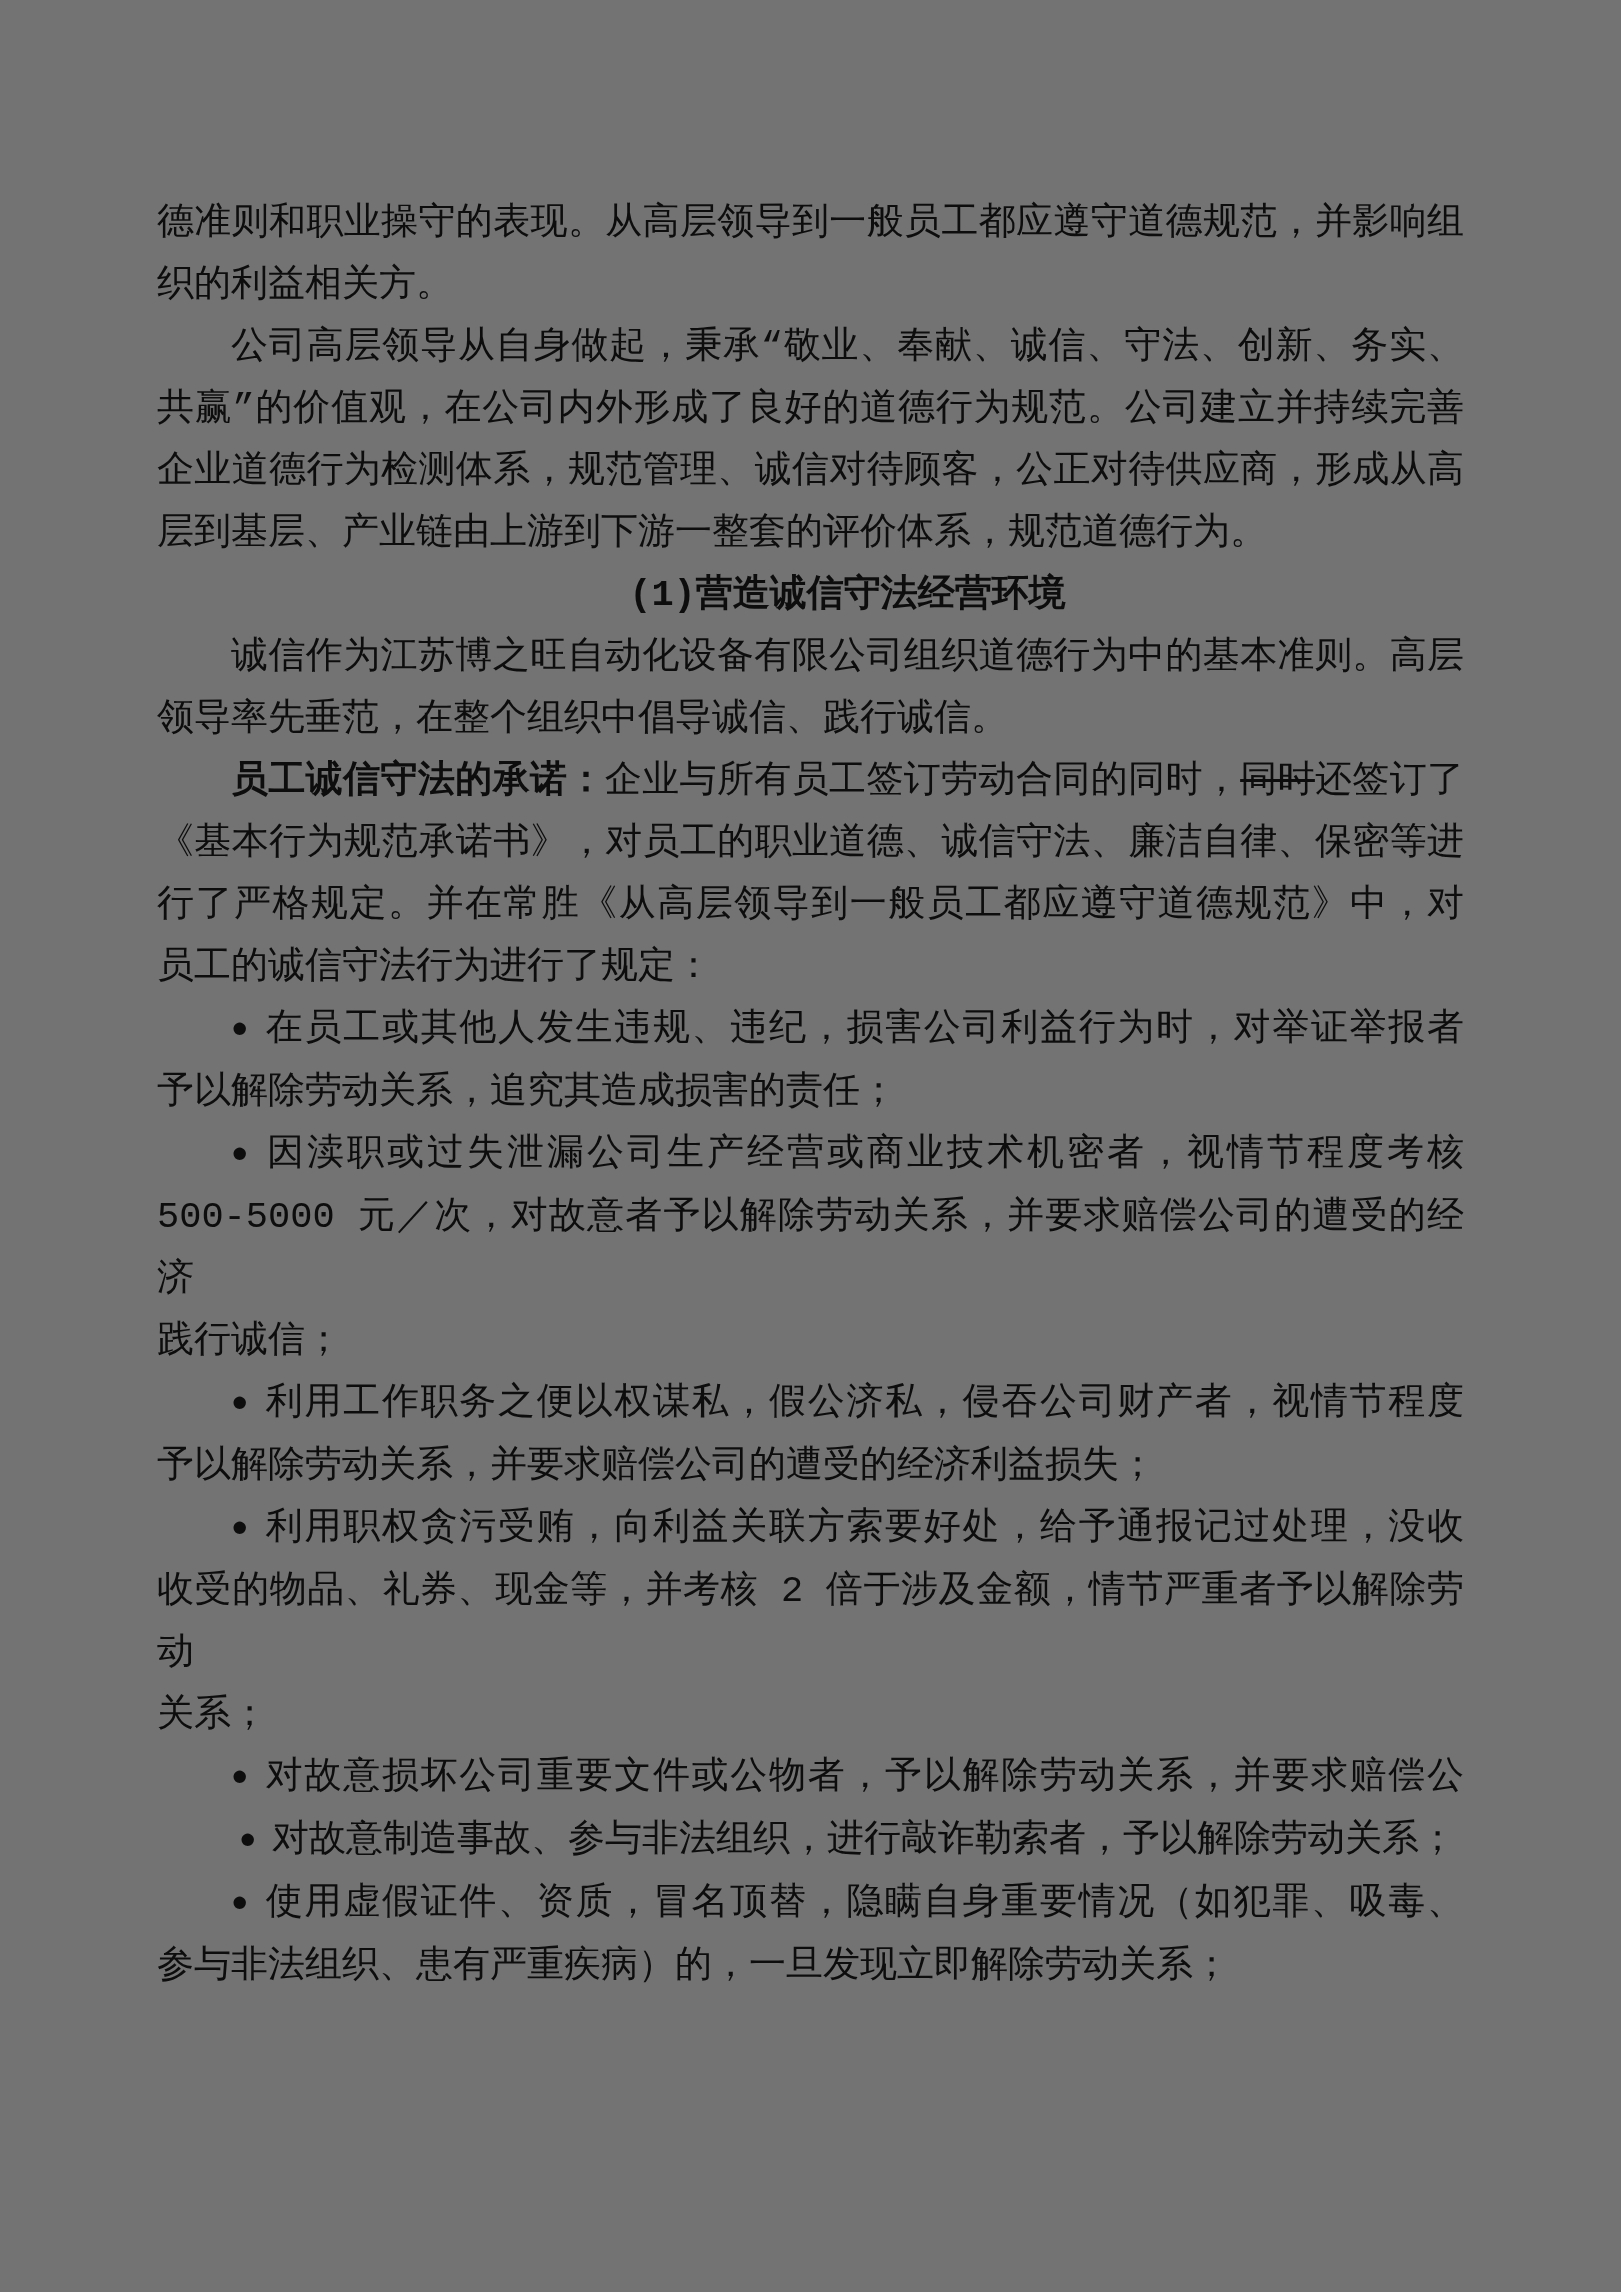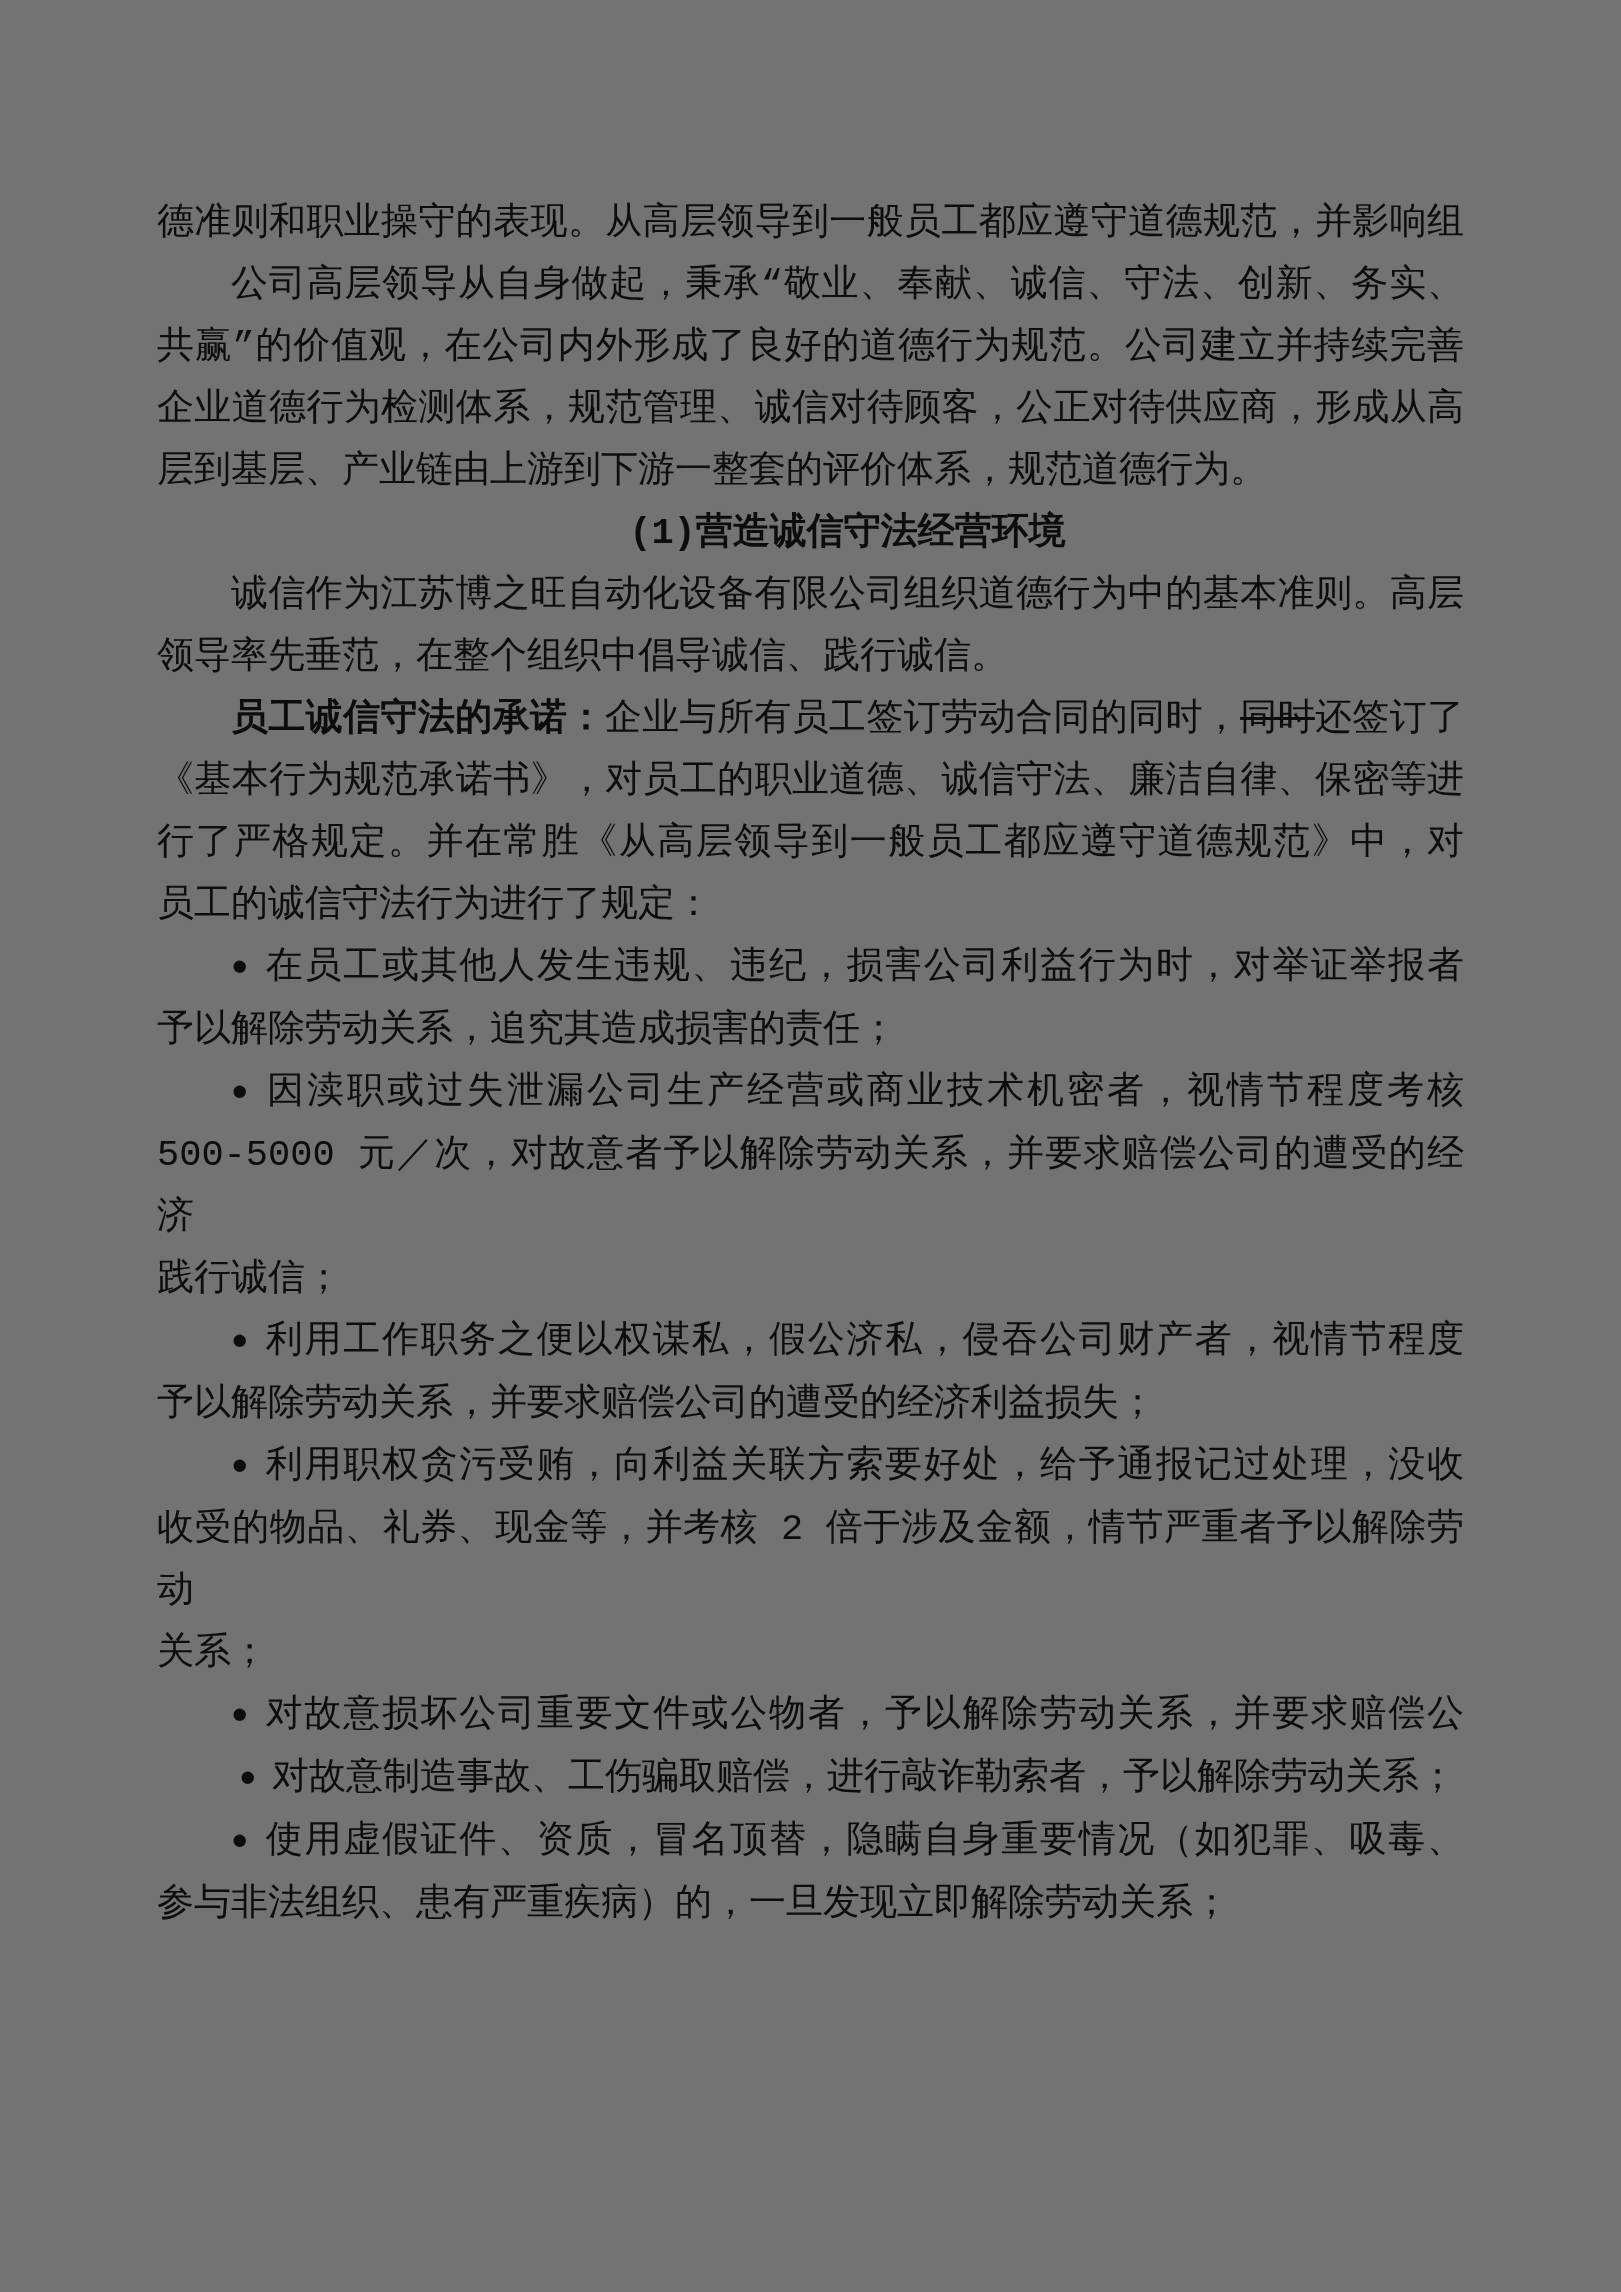--- a/index.html
+++ b/index.html
@@ -47,20 +47,21 @@
     margin-right: 15.7px;
     vertical-align: 2px;
   }
 </style>
 </head>
 <body>
 
 <div class="page">
   <div class="doc">
       <div class="line justify"><span>德准则和职业操守的表现。从高层领导到一般员工都应遵守道德规范，并影响组</span></div>
+      <div class="line"><span>织的利益相关方。</span></div>
       <div class="line justify indent"><span>公司高层领导从自身做起，秉承“敬业、奉献、诚信、守法、创新、务实、</span></div>
       <div class="line justify"><span>共赢”的价值观，在公司内外形成了良好的道德行为规范。公司建立并持续完善</span></div>
       <div class="line justify"><span>企业道德行为检测体系，规范管理、诚信对待顾客，公正对待供应商，形成从高</span></div>
       <div class="line"><span>层到基层、产业链由上游到下游一整套的评价体系，规范道德行为。</span></div>
       <div class="line indent"><span class="bold">(1)营造诚信守法经营环境</span></div>
       <div class="line justify indent"><span>诚信作为江苏博之旺自动化设备有限公司组织道德行为中的基本准则。高层</span></div>
       <div class="line"><span>领导率先垂范，在整个组织中倡导诚信、践行诚信。</span></div>
       <div class="line justify indent"><span class="bold">员工诚信守法的承诺：</span><span>企业与所有员工签订劳动合同的同时，</span><span class="strike">同时</span><span>还签订了</span></div>
       <div class="line justify"><span>《基本行为规范承诺书》，对员工的职业道德、诚信守法、廉洁自律、保密等进</span></div>
       <div class="line justify"><span>行了严格规定。并在常胜《从高层领导到一般员工都应遵守道德规范》中，对</span></div>
@@ -69,18 +70,18 @@
       <div class="line"><span>予以解除劳动关系，追究其造成损害的责任；</span></div>
       <div class="line justify indent"><span class="bullet">●</span><span>因渎职或过失泄漏公司生产经营或商业技术机密者，视情节程度考核</span></div>
       <div class="line justify"><span>500-5000 元／次，对故意者予以解除劳动关系，并要求赔偿公司的遭受的经济</span></div>
       <div class="line"><span>践行诚信；</span></div>
       <div class="line justify indent"><span class="bullet">●</span><span>利用工作职务之便以权谋私，假公济私，侵吞公司财产者，视情节程度</span></div>
       <div class="line"><span>予以解除劳动关系，并要求赔偿公司的遭受的经济利益损失；</span></div>
       <div class="line justify indent"><span class="bullet">●</span><span>利用职权贪污受贿，向利益关联方索要好处，给予通报记过处理，没收</span></div>
       <div class="line justify"><span>收受的物品、礼券、现金等，并考核 2 倍于涉及金额，情节严重者予以解除劳动</span></div>
       <div class="line"><span>关系；</span></div>
       <div class="line justify indent"><span class="bullet">●</span><span>对故意损坏公司重要文件或公物者，予以解除劳动关系，并要求赔偿公</span></div>
-      <div class="line indent"><span class="bullet">●</span><span>对故意制造事故、工伤骗取赔偿，进行敲诈勒索者，予以解除劳动关系；</span></div>
+      <div class="line indent"><span class="bullet">●</span><span>对故意制造事故、参与非法组织，进行敲诈勒索者，予以解除劳动关系；</span></div>
       <div class="line justify indent"><span class="bullet">●</span><span>使用虚假证件、资质，冒名顶替，隐瞒自身重要情况（如犯罪、吸毒、</span></div>
       <div class="line"><span>参与非法组织、患有严重疾病）的，一旦发现立即解除劳动关系；</span></div>
     </div>
 </div>
 
 
 </body></html>

